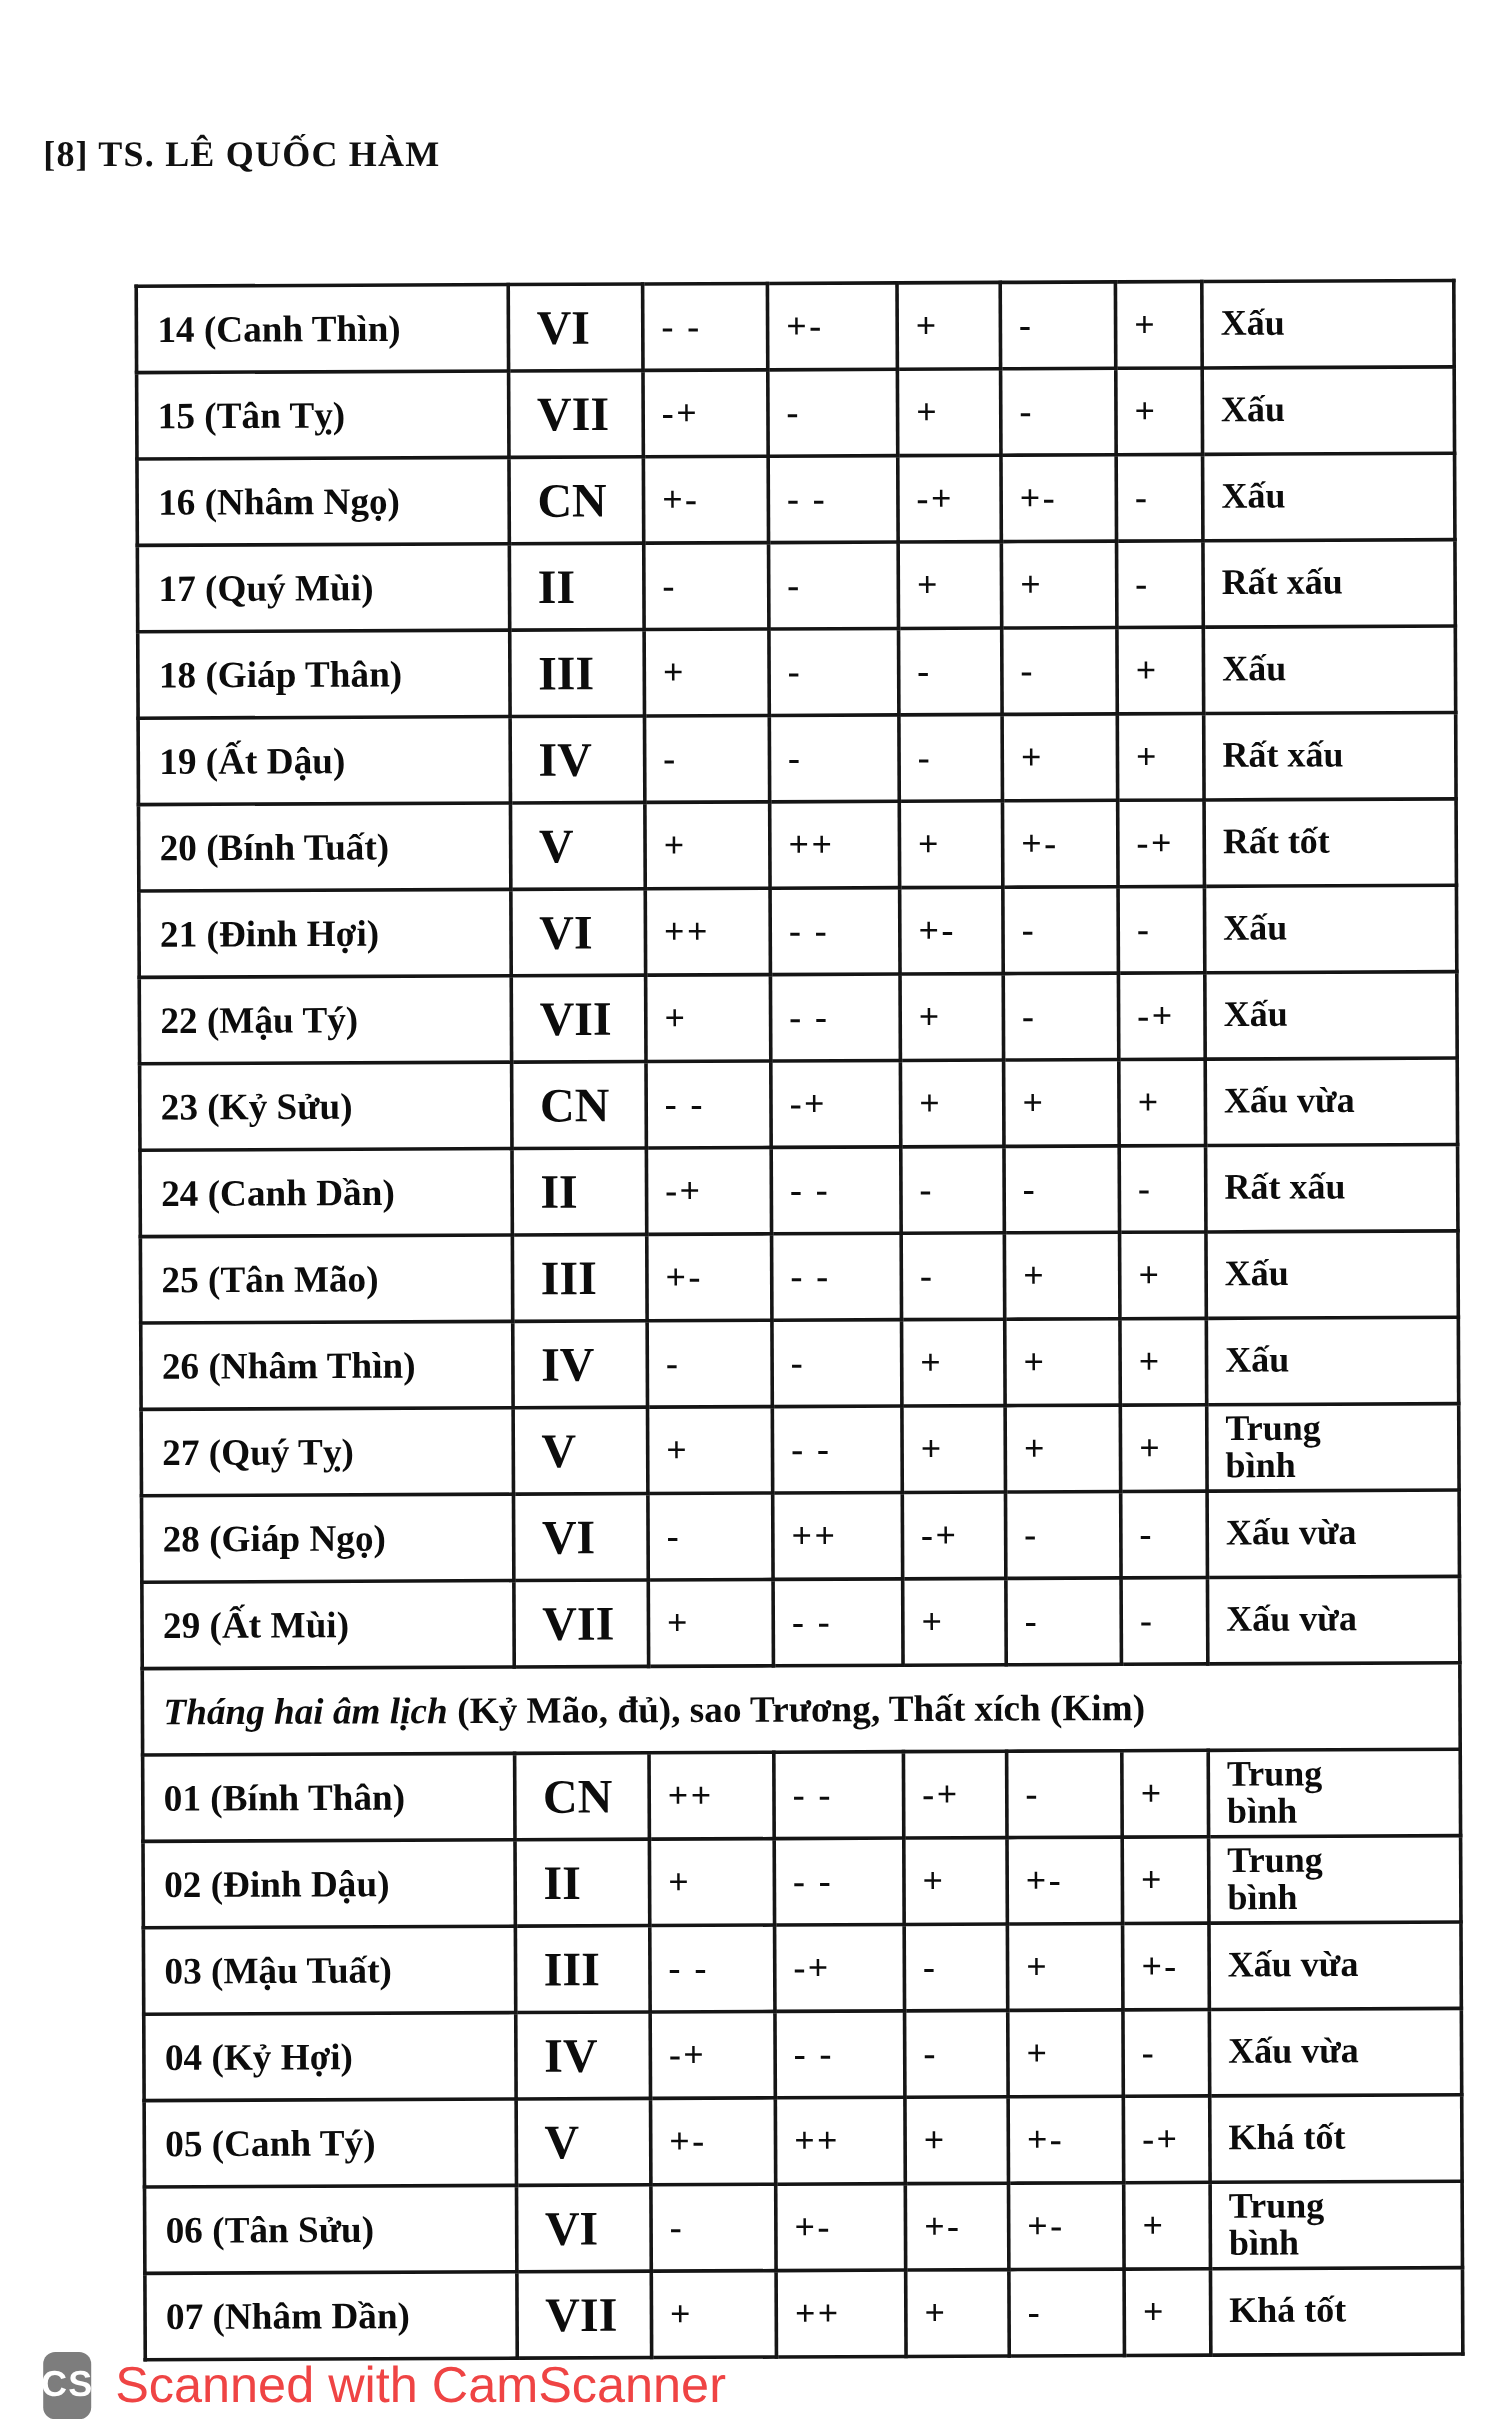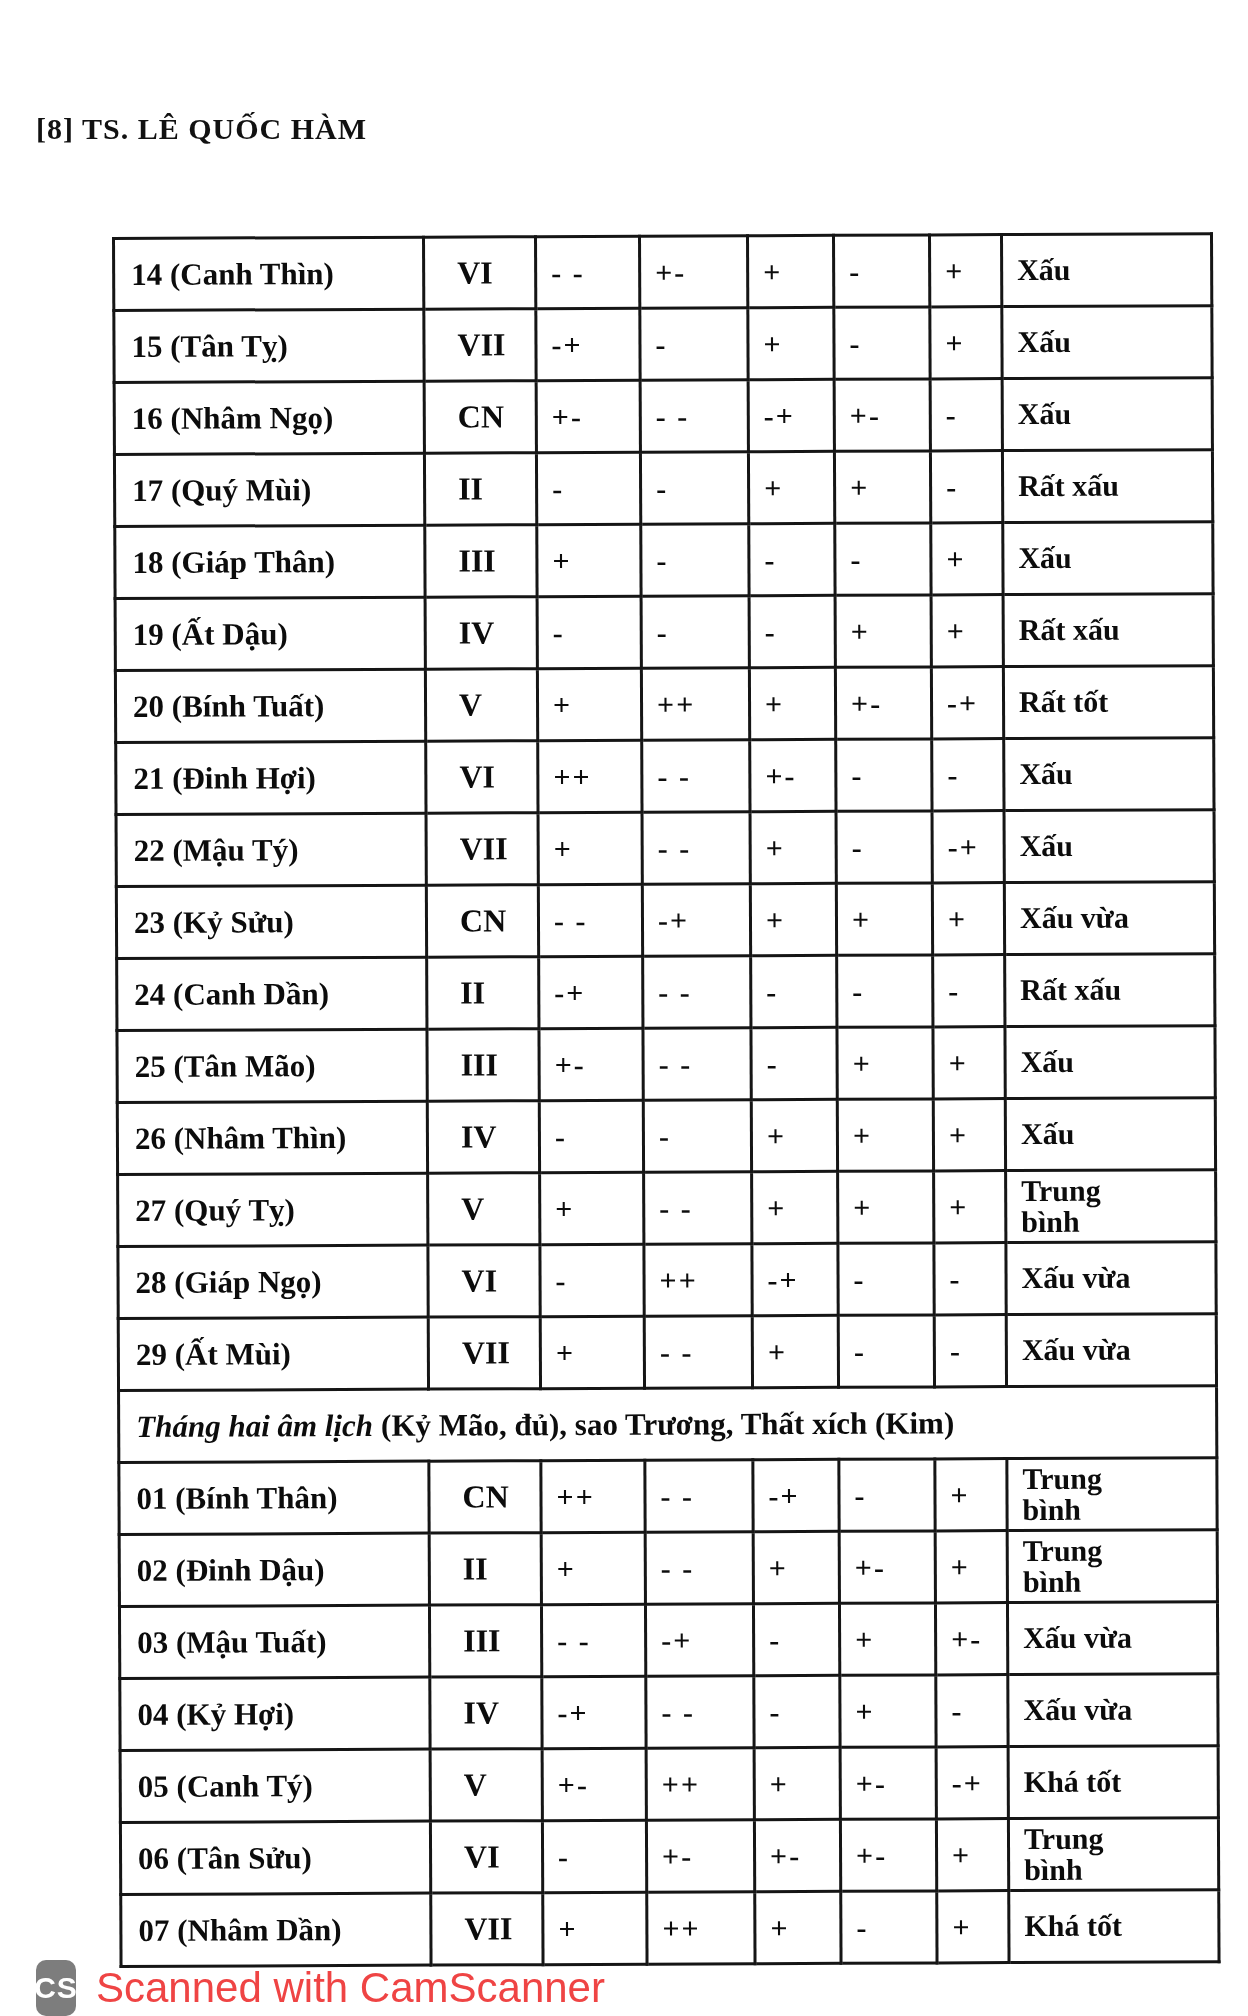--- a/index.html
+++ b/index.html
@@ -51,22 +51,22 @@
   col.c-s2      { width: 108px; }
   col.c-s3      { width: 86px;  }
   col.c-s4      { width: 96px;  }
   col.c-s5      { width: 72px;  }
   col.c-rating  { width: 210px; }
   td.date-cell {
     font-size: 31px;
     padding-left: 16px;
   }
   td.weekday-cell {
-    font-size: 32px;
-    padding-left: 32px;
+    font-size: 40px;
+    padding-left: 22px;
   }
   td.symbol-cell {
     font-size: 30px;
     padding-left: 14px;
     letter-spacing: 2px;
   }
   td.rating-cell {
     font-size: 30px;
     padding-left: 14px;
     white-space: pre-line;

